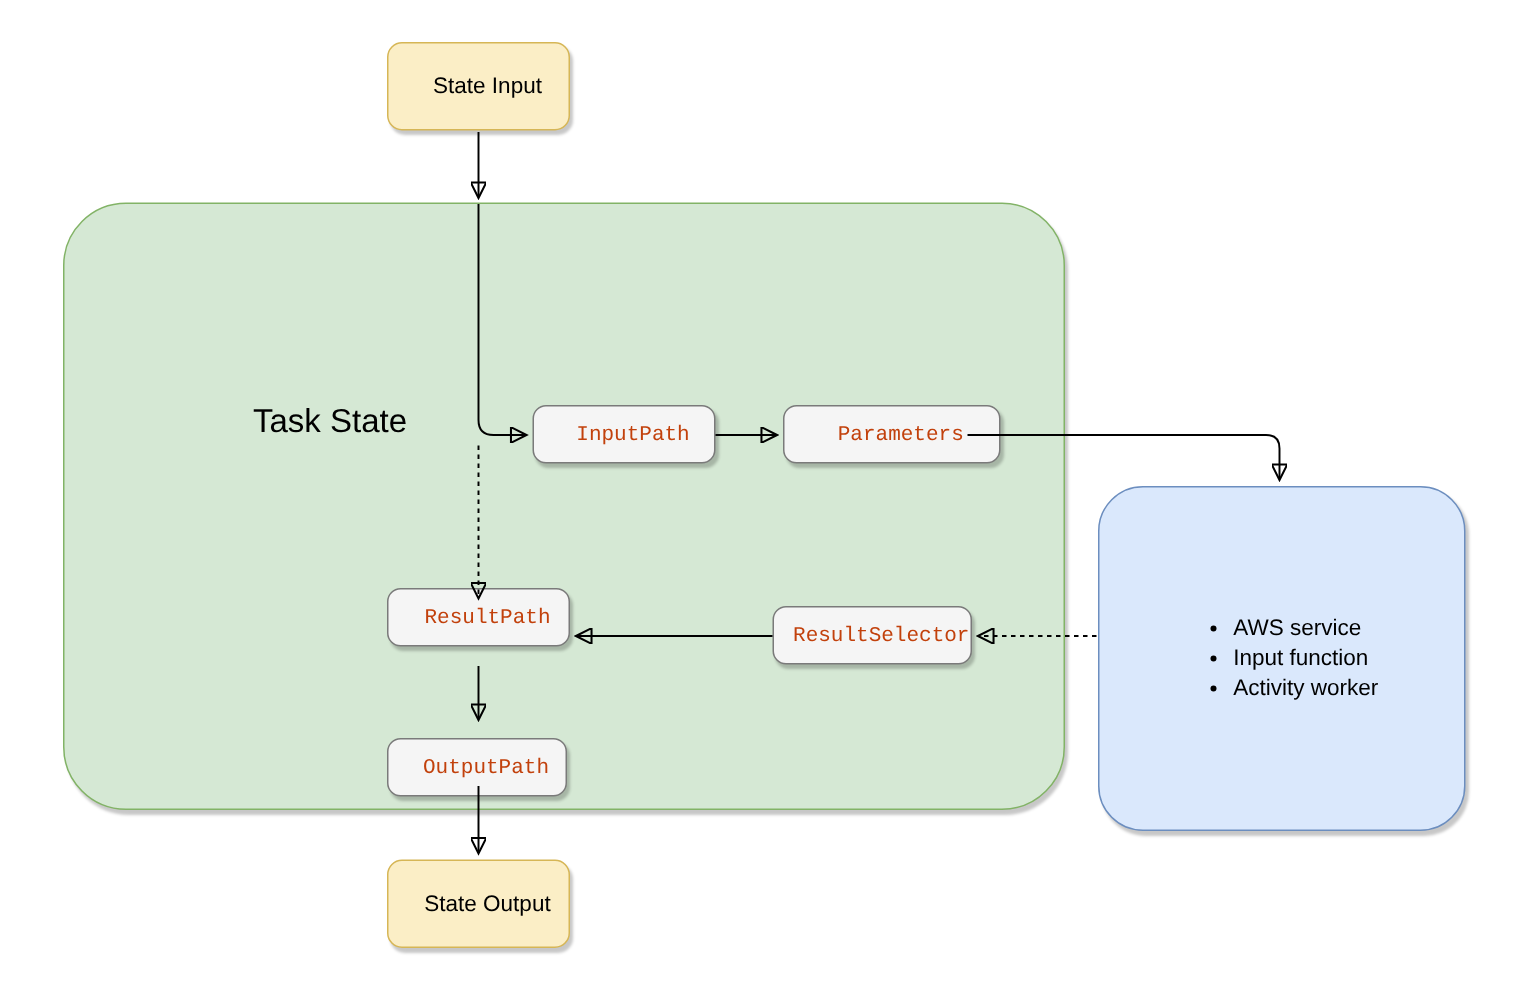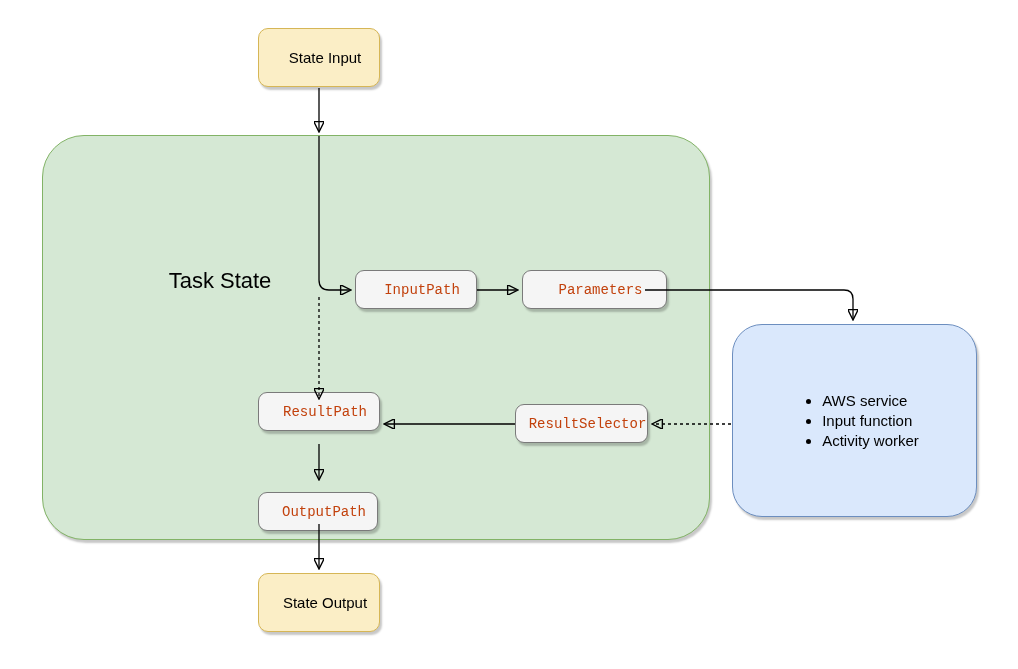--- a/index.html
+++ b/index.html
@@ -60,21 +60,21 @@
     z-index: 1;
     white-space: nowrap;
   }
   #input-path      { left: 355px; top: 270px; width: 122px; height: 39px; }
   #parameters      { left: 522px; top: 270px; width: 145px; height: 39px; }
   #result-path     { left: 258px; top: 392px; width: 122px; height: 39px; }
   #result-selector { left: 515px; top: 404px; width: 133px; height: 39px; text-align: center; }
   #output-path     { left: 258px; top: 492px; width: 120px; height: 39px; }
   
   #service-box {
-    left: 732px; top: 324px; width: 245px; height: 193px;
+    left: 732px; top: 324px; width: 245px; height: 230px;
     background: var(--service-fill, #DAE8FC);
     border: 1px solid var(--service-border, #6C8EBF);
     border-radius: 30px;
     z-index: 1;
   }
   #service-box ul {
     margin: 0;
     padding: 0 0 0 20px;
     list-style: disc;
     text-align: left;

